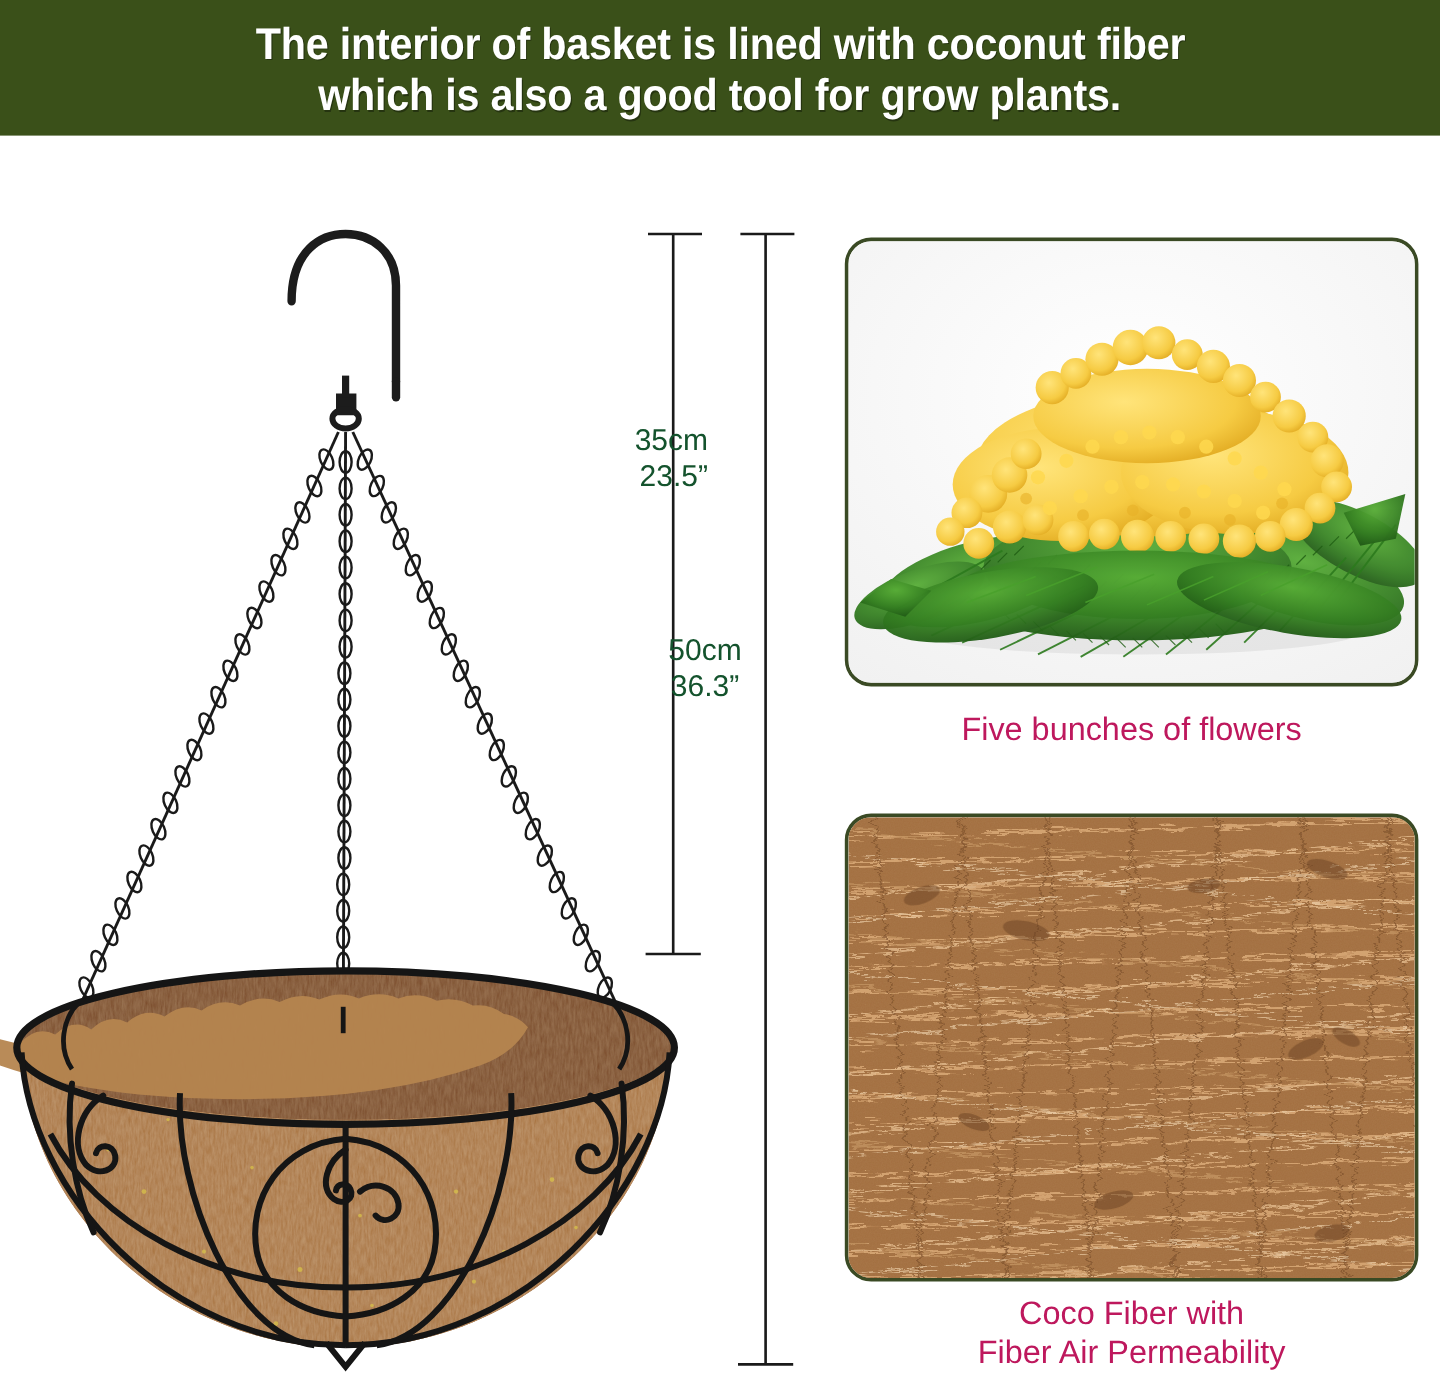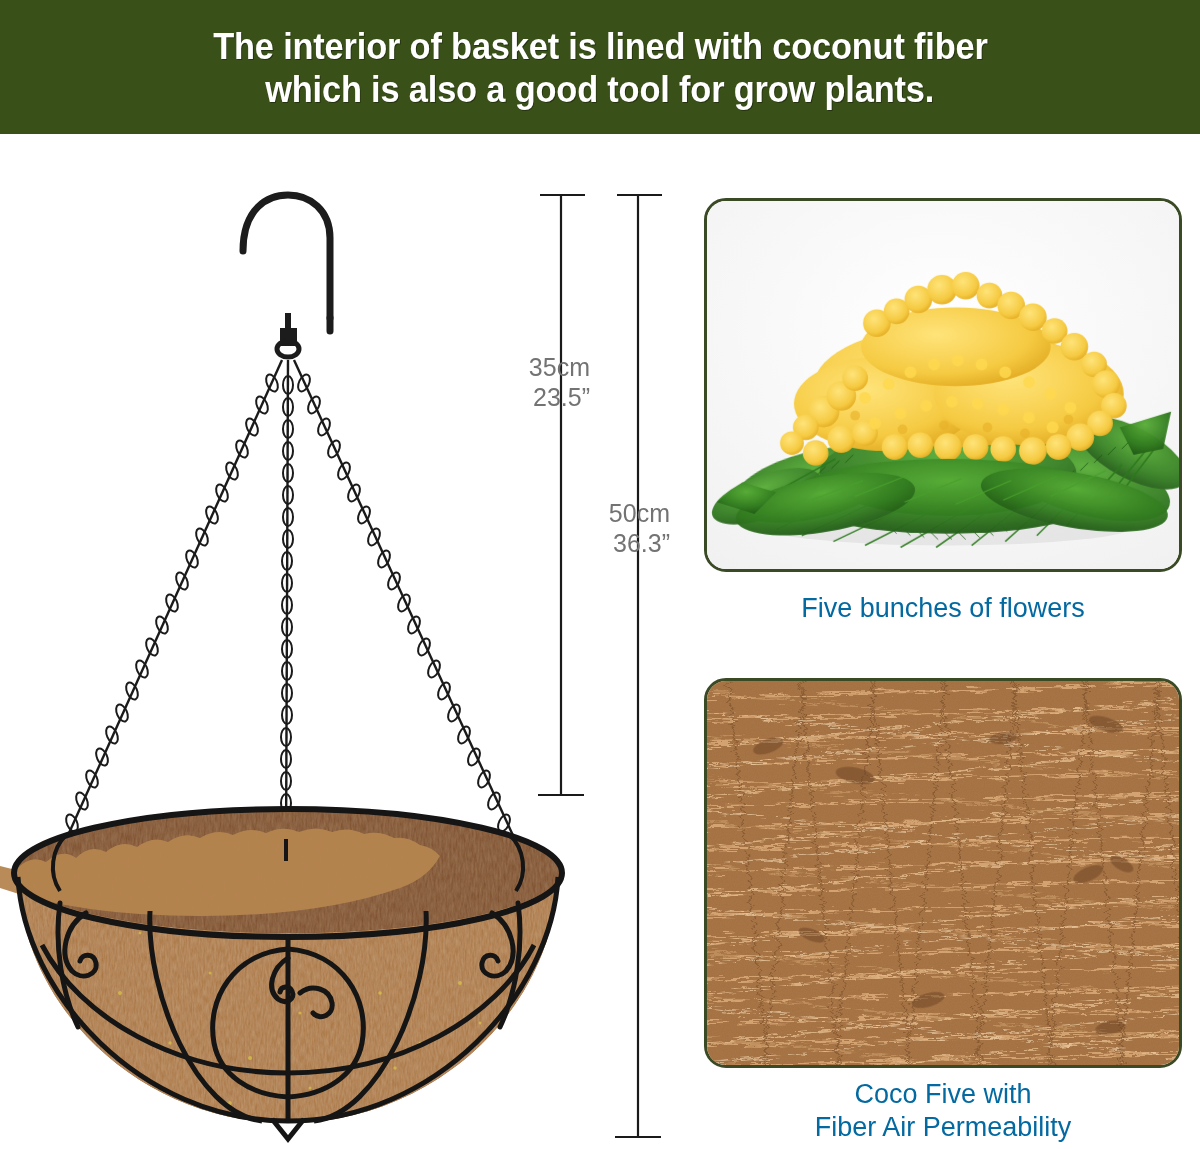--- a/index.html
+++ b/index.html
@@ -8,21 +8,21 @@
     width:1200px;height:1149px;
     background:#ffffff;
     font-family:"Liberation Sans",sans-serif;
     overflow:hidden;
     position:relative;
   }
   #stage{position:relative;width:1200px;height:1149px;overflow:hidden;background:#fff;}
 
   
   .banner{
-    position:absolute;left:0;top:0;width:1200px;height:134px;
+    position:absolute;left:0;top:0;width:1200px;height:113px;
     background:#3a5019;
     display:flex;flex-direction:column;align-items:center;justify-content:center;
     box-sizing:border-box;padding-top:2px;
   }
   .banner-line{
     color:#ffffff;
     font-family:"Liberation Sans",sans-serif;
     font-weight:bold;
     font-size:37px;
     line-height:43px;
@@ -38,45 +38,45 @@
 
   .basket-svg{position:absolute;left:0;top:0;width:690px;height:1036px;}
 
   
   .dims{position:absolute;left:0;top:113px;width:700px;height:1036px;pointer-events:none;}
   .dim-label{
     position:absolute;
     font-family:"Liberation Sans",sans-serif;
     font-size:25px;
     line-height:30px;
-    color:#737373;
+    color:#14532d;
     text-align:right;
     white-space:nowrap;
   }
   .dim-35{left:430px;top:352px;width:160px;}
-  .dim-50{left:505px;top:498px;width:165px;}
+  .dim-50{left:505px;top:527px;width:165px;text-align:center;}
   .frame{
     position:absolute;
     border:3px solid #3a4a24;
     border-radius:22px;
     overflow:hidden;
     background:#ffffff;
     box-sizing:border-box;
   }
   .frame-top{left:704px;top:198px;width:478px;height:374px;}
   .frame-bottom{left:704px;top:678px;width:478px;height:390px;}
 
   .caption{
     position:absolute;
     width:478px;
     text-align:center;
     font-family:"Liberation Sans",sans-serif;
     font-size:27px;
     line-height:33px;
-    color:#0369a1;
+    color:#be185d;
   }
   .caption-top{left:704px;top:592px;}
   .caption-bottom{left:704px;top:1078px;}
 
   .photo{position:absolute;left:0;top:0;width:100%;height:100%;}
 </style>
 </head>
 <body>
 
 <div id="stage">
@@ -583,17 +583,17 @@
         <ellipse cx="408" cy="352" rx="15" ry="7" transform="rotate(-12 408 352)"></ellipse>
         <ellipse cx="106" cy="258" rx="14" ry="6" transform="rotate(22 106 258)"></ellipse>
         <ellipse cx="224" cy="324" rx="17" ry="7" transform="rotate(-16 224 324)"></ellipse>
       </g>
 
       <rect x="0" y="0" width="478" height="390" fill="none"></rect>
     </svg>
   </div>
 
   <div class="caption caption-bottom">
-    <div>Coco Five with</div>
+    <div>Coco Fiber with</div>
     <div>Fiber Air Permeability</div>
   </div>
 
 </div>
 
 </body></html>

